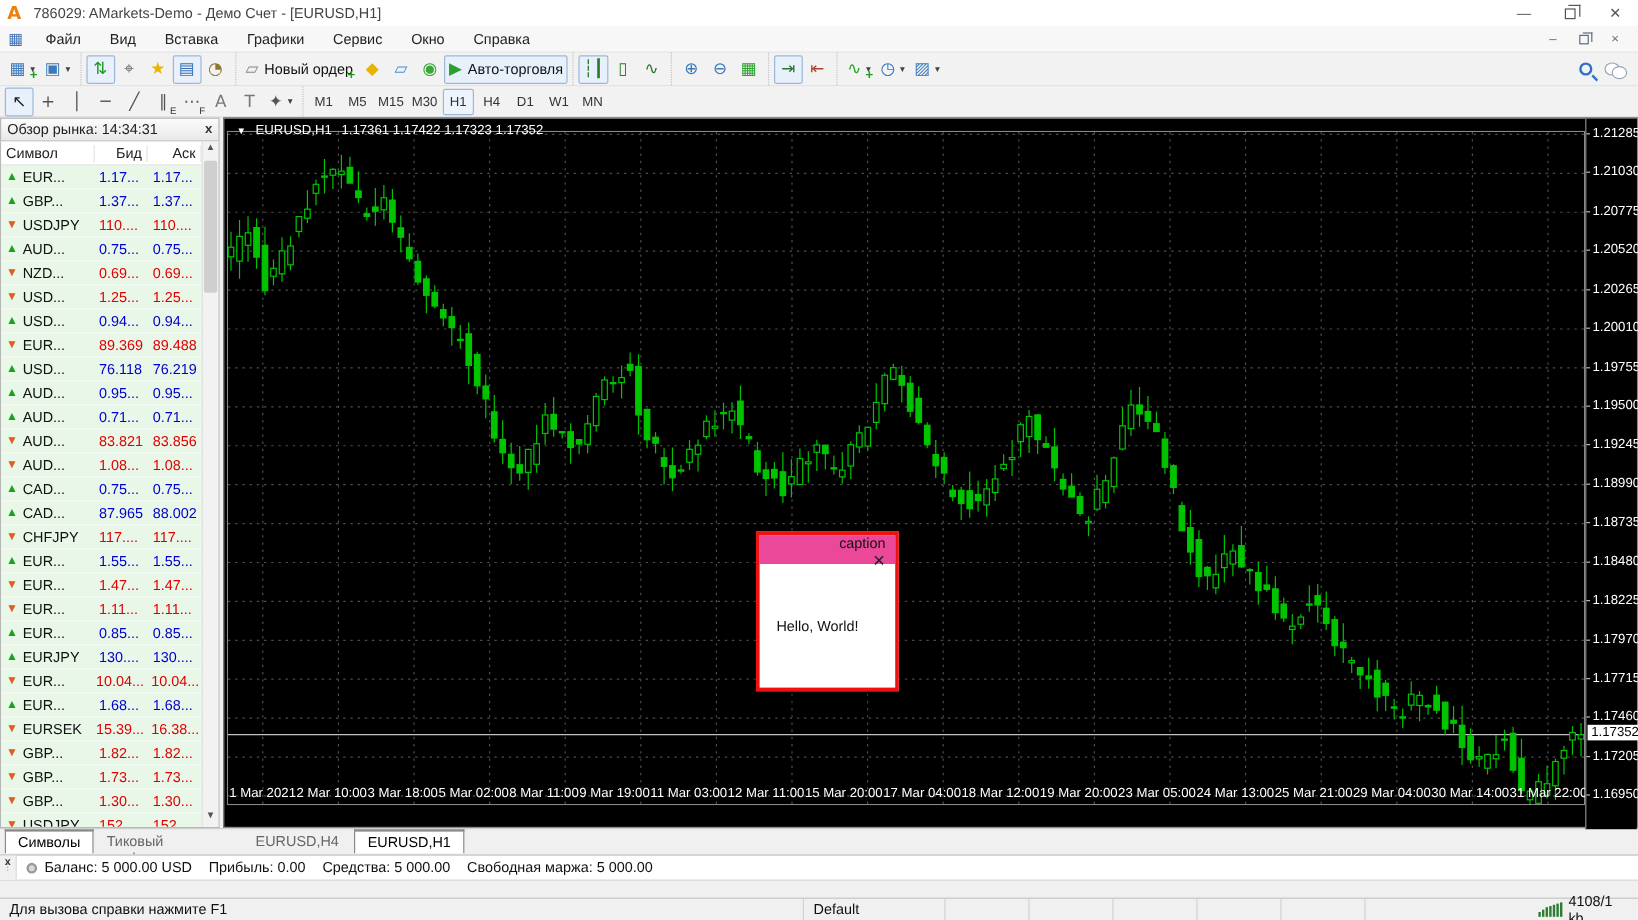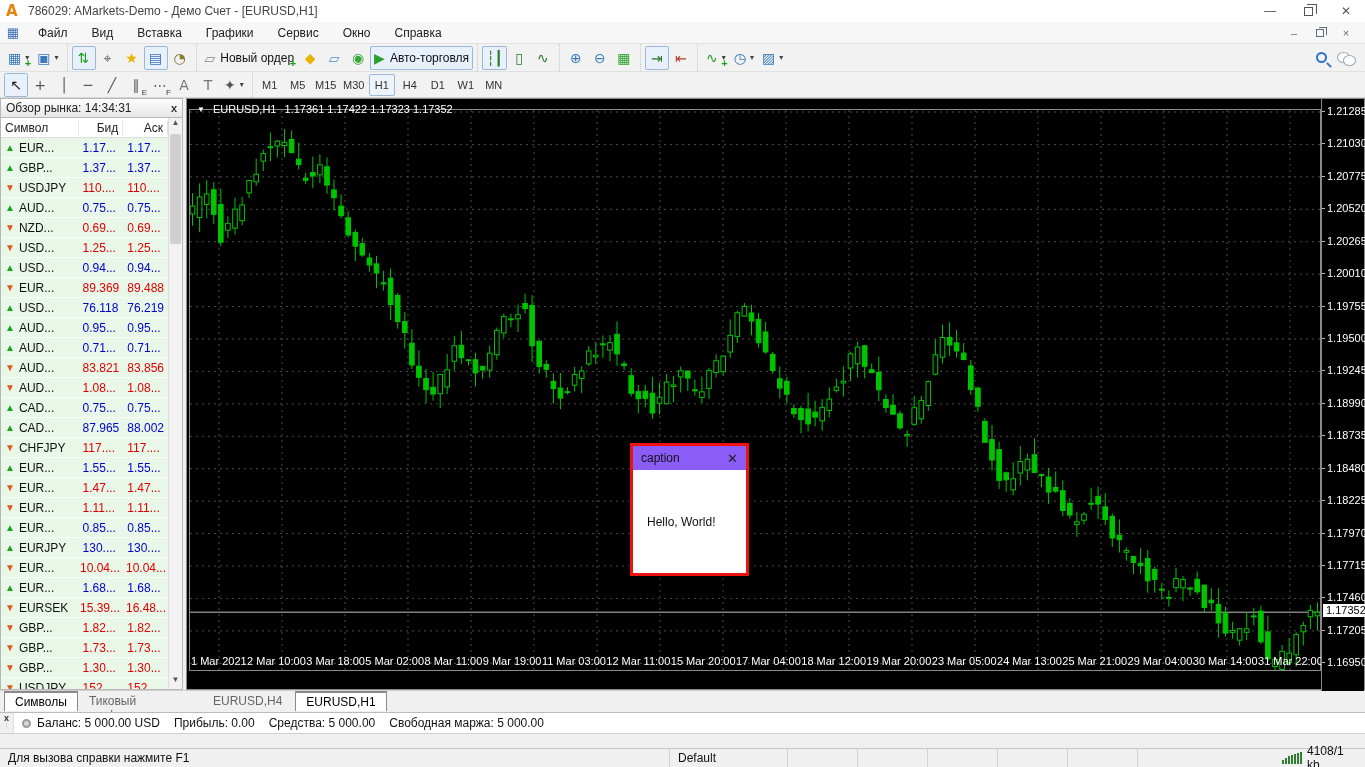--- a/index.html
+++ b/index.html
@@ -82,21 +82,21 @@
   .paxis { position:absolute; right:0; top:0; width:43px; height:592px; background:#000; border-left:1px solid #8a8a8a; }
   .paxis .tick { position:absolute; left:5px; color:#fff; font-size:11px; white-space:nowrap; }
   .paxis .tick:before { content:""; position:absolute; left:-5px; top:6px; width:3px; height:1px; background:#bbb; }
   .paxis .cur { position:absolute; left:1px; background:#fff; color:#000; font-size:11px; padding:0 3px 1px 3px; z-index:2; }
   .taxis { position:absolute; left:2px; bottom:2px; width:1132px; height:16px; display:flex; justify-content:space-between; align-items:center; }
   .taxis .t { color:#fff; font-size:11px; white-space:nowrap; }
 
   
   .dialog { position:absolute; left:630px; top:345px; width:119px; height:133px; background:#fff; border:3px solid #ef1010;
     box-shadow:0 6px 18px rgba(0,0,0,.55); z-index:10; display:flex; flex-direction:column; }
-  .dlg-title { height:24px; display:flex; align-items:center; padding:0 8px; font-size:12px; color:#111; background:#8b5cf6; }
+  .dlg-title { height:24px; display:flex; align-items:flex-end; padding:0 8px; font-size:12px; color:#111; background:#ec4899;flex-direction:column; }
   .dlg-x { margin-left:auto; font-size:13px; color:#222; }
   .dlg-body { flex:1; display:flex; align-items:center; padding-left:14px; font-size:12px; color:#111; }
   .dlg-footer { height:38px; background:#f0f0f0; display:flex; align-items:center; justify-content:center; }
   .dlg-ok { width:72px; height:22px; background:#e1e1e1; border:2px solid #0078d7; font-size:12px; color:#111;
     font-family:"Liberation Sans",sans-serif; }
 
   
   .tabsrow { height:22px; flex:0 0 22px; background:#f0f0f0; display:flex; align-items:flex-start; border-top:1px solid #d0d0d0; }
   .mw-tabs { width:190px; display:flex; padding-left:4px; }
   .tab { height:20px; padding:2px 10px 0 10px; font-size:12px; color:#666; border:1px solid transparent; border-bottom:none; }
@@ -502,21 +502,21 @@
                 </span>
                 <span class="cell bid q-up">1.68...</span>
                 <span class="cell ask q-up">1.68...</span>
               </div>
               <div class="mw-row">
                 <span class="cell sym">
                   <span class="arr down">▼</span>
                   <span>EURSEK</span>
                 </span>
                 <span class="cell bid q-down">15.39...</span>
-                <span class="cell ask q-down">16.48...</span>
+                <span class="cell ask q-down">16.38...</span>
               </div>
               <div class="mw-row">
                 <span class="cell sym">
                   <span class="arr down">▼</span>
                   <span>GBP...</span>
                 </span>
                 <span class="cell bid q-down">1.82...</span>
                 <span class="cell ask q-down">1.82...</span>
               </div>
               <div class="mw-row">

